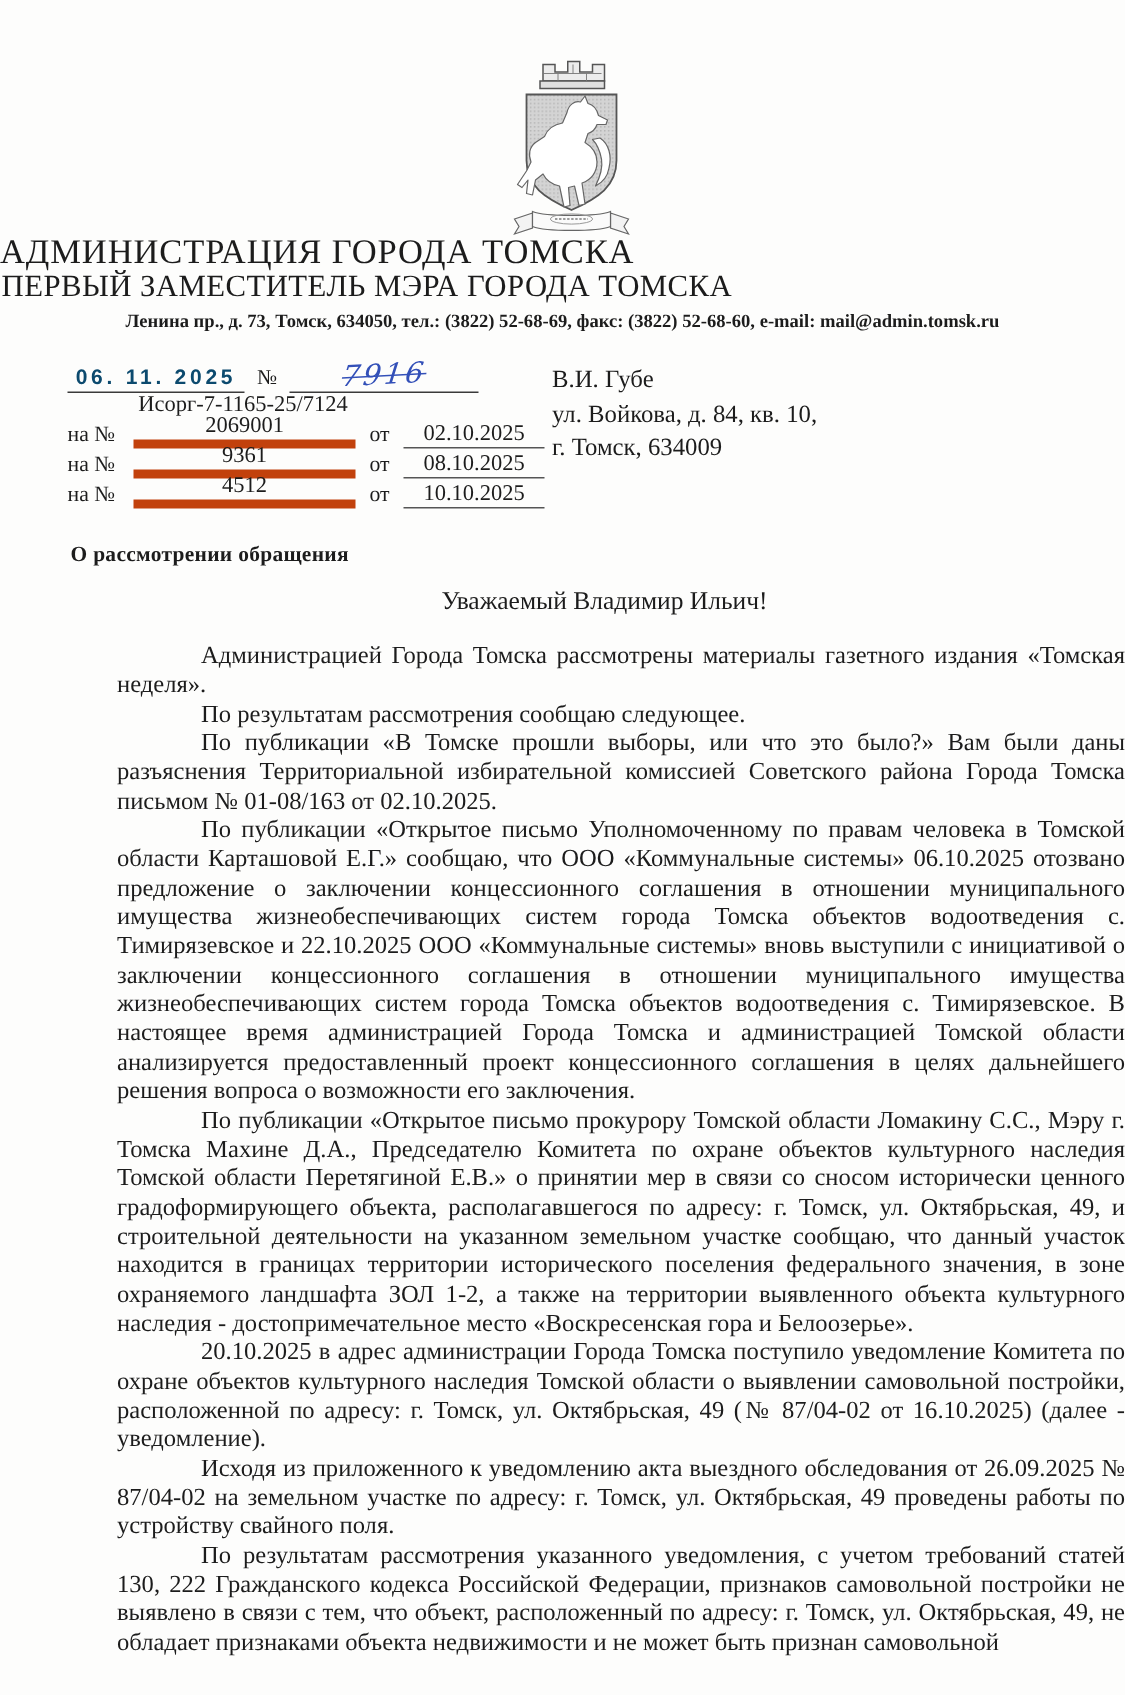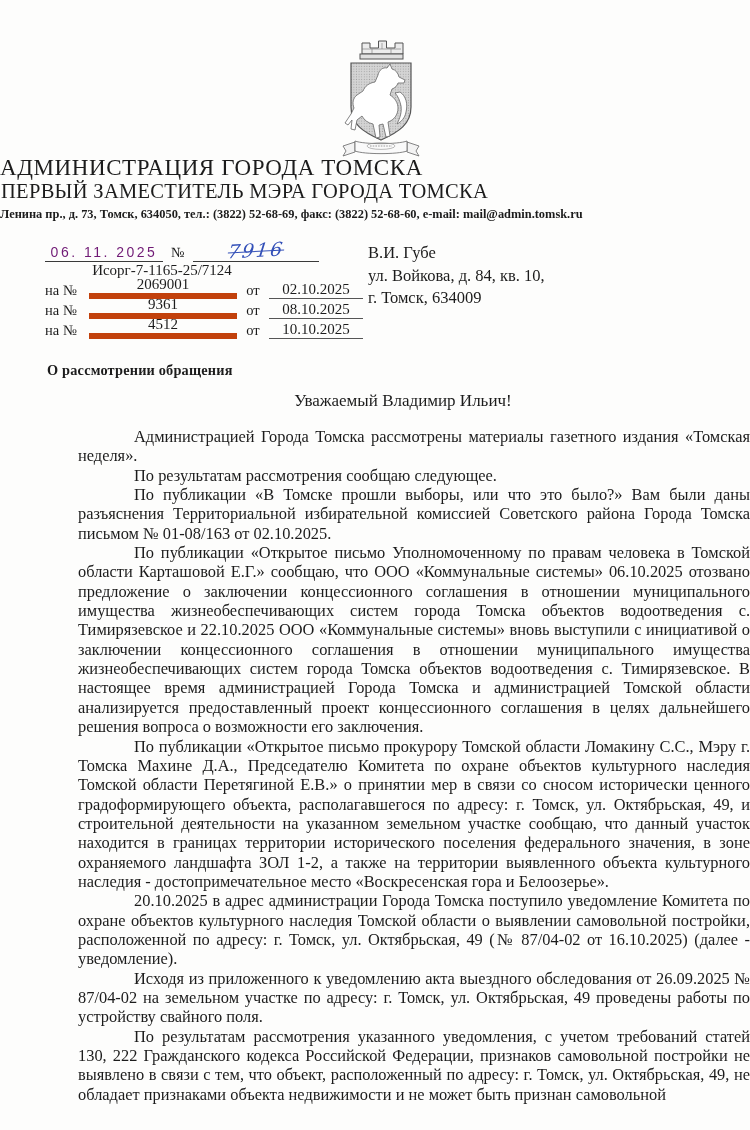--- a/index.html
+++ b/index.html
@@ -15,29 +15,29 @@
   .emblem{position:absolute;left:337px;top:34px;width:88px;height:124px;}
   .org-name{
     position:absolute;top:155px;left:0;width:750px;text-align:left;
     font-size:23px;letter-spacing:.6px;white-space:nowrap;
   }
   .dept-name{
     position:absolute;top:180px;left:1px;width:750px;text-align:left;
     font-size:20.5px;letter-spacing:.3px;white-space:nowrap;
   }
   .contact-line{
-    position:absolute;top:207px;left:0;width:750px;text-align:left;
+    position:absolute;top:207px;left:0;width:750px;text-align:center;
     font-size:12.4px;font-weight:bold;white-space:nowrap;
   }
   
   .ref-block{position:absolute;left:45px;top:238px;width:318px;font-size:15px;}
   .stamp-line{display:flex;align-items:flex-end;height:24px;}
   .stamp-date-wrap{width:118px;border-bottom:1.5px solid #3a3a3a;text-align:center;}
   .stamp-date{
-    color:#701a75;font-family:"Liberation Sans",sans-serif;font-weight:normal;
+    color:#0c4a6e;font-family:"Liberation Sans",sans-serif;font-weight:bold;
     font-size:14px;letter-spacing:2.5px;white-space:nowrap;
   }
   .no-sign{width:30px;text-align:center;padding-bottom:1px;font-size:14px;}
   .out-num-wrap{width:126px;border-bottom:1.5px solid #3a3a3a;text-align:center;}
   .out-num{
     color:#3350b8;font-style:italic;font-size:19px;letter-spacing:2px;
     font-family:"DejaVu Serif",serif;display:inline-block;
     transform:rotate(-3deg) skewX(-10deg);text-decoration:line-through;
     text-decoration-thickness:1px;
   }

